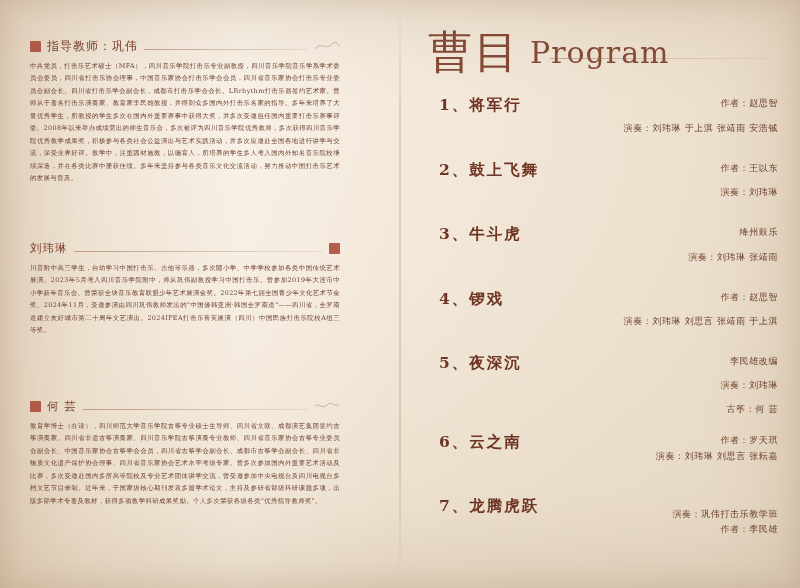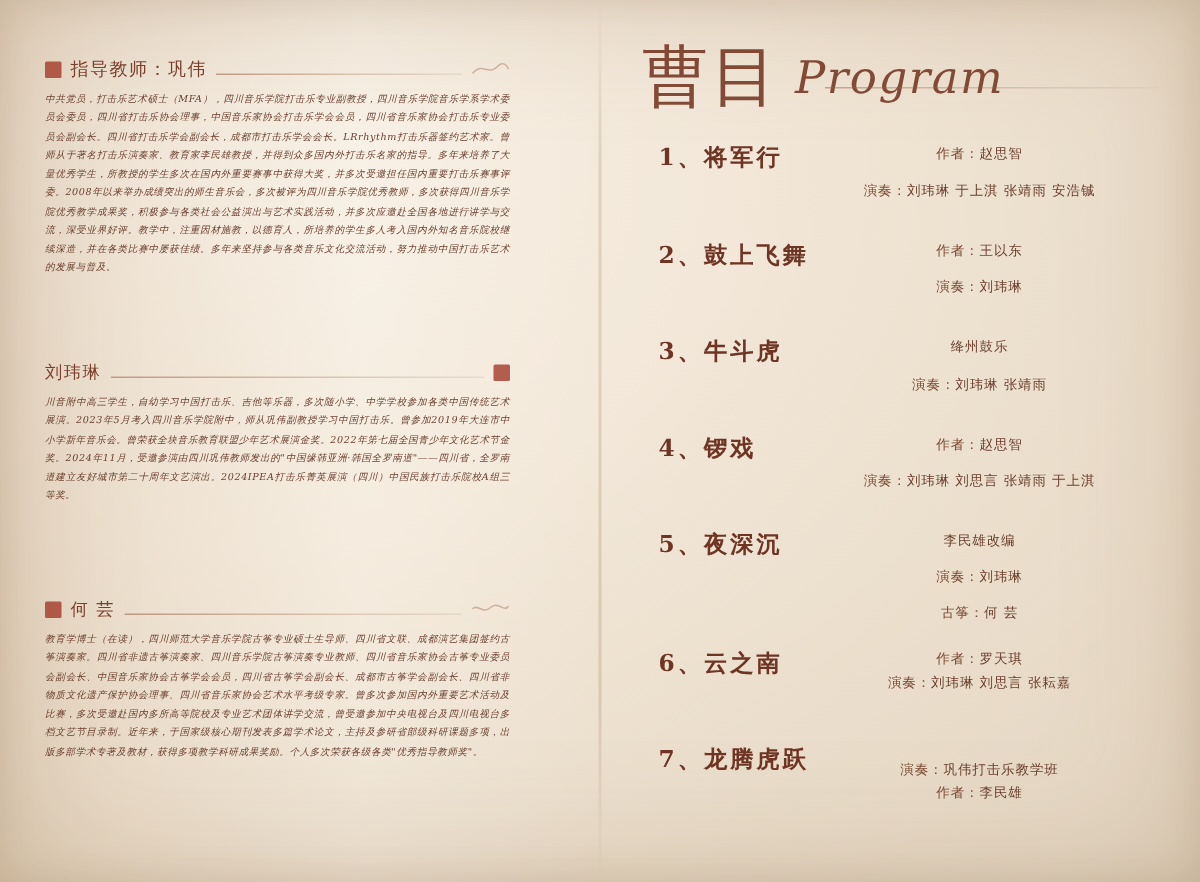--- a/index.html
+++ b/index.html
@@ -54,54 +54,54 @@
     width:26px;height:12px;flex:0 0 auto;opacity:.55;
   }
   .bio-body{
     font-size:6.4px;line-height:1.95;
     color:#6b3f2d;
     text-align:justify;
     text-indent:0;
     letter-spacing:.4px;
     font-family:"DejaVu Serif","Liberation Serif",serif;
   }
-  .bio-body p{margin:0;font-style:italic;}
+  .bio-body p{margin:0;}
 
   
   .right{
     position:absolute;left:400px;top:0;width:400px;height:588px;padding-left:26px;
   }
   .prog-head{
     position:absolute;left:28px;top:30px;display:flex;align-items:flex-end;gap:10px;
   }
   .prog-cn{
     font-family:"DejaVu Serif","Liberation Serif",serif;
     font-size:44px;color:#7a3d2a;line-height:1;opacity:.92;
     letter-spacing:2px;
   }
   .prog-en{
     font-family:"DejaVu Serif","Liberation Serif",serif;
-    font-style:italic;font-size:30px;color:#7a3d2a;opacity:.92;
+    font-size:30px;color:#7a3d2a;opacity:.92;
     letter-spacing:1px;position:relative;top:-4px;
   }
   .prog-rule{
     position:absolute;left:150px;top:58px;width:222px;height:1px;
     background:linear-gradient(to right, rgba(150,100,70,0.5), rgba(150,100,70,0.05));
   }
 
   .items{position:absolute;left:26px;top:96px;width:352px;}
   .item{position:relative;margin-bottom:20.5px;min-height:44px;}
   .item-title{
     font-family:"DejaVu Serif","Liberation Serif",serif;
     font-size:15.5px;color:#6f3524;letter-spacing:2px;font-weight:bold;
     line-height:1.1;
     margin-left:13px;
   }
   .credits{
-    position:absolute;right:0;top:0;text-align:center;width:250px;
+    position:absolute;right:0;top:0;text-align:right;width:250px;
   }
   .credit{
     font-size:9px;color:#6b3f2d;line-height:1.65;letter-spacing:.6px;
     font-family:"DejaVu Serif","Liberation Serif",serif;white-space:nowrap;
   }
   .credit .lab{color:#7b4a33;}
 </style>
 </head>
 <body>
 

